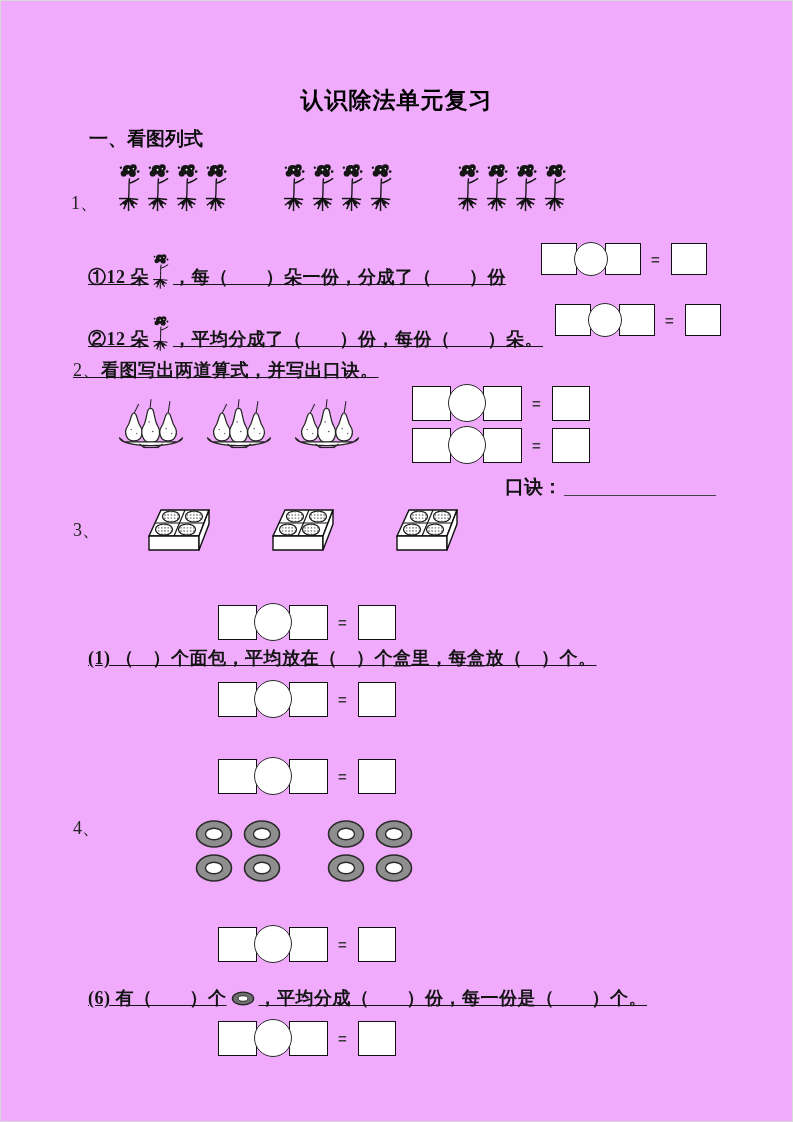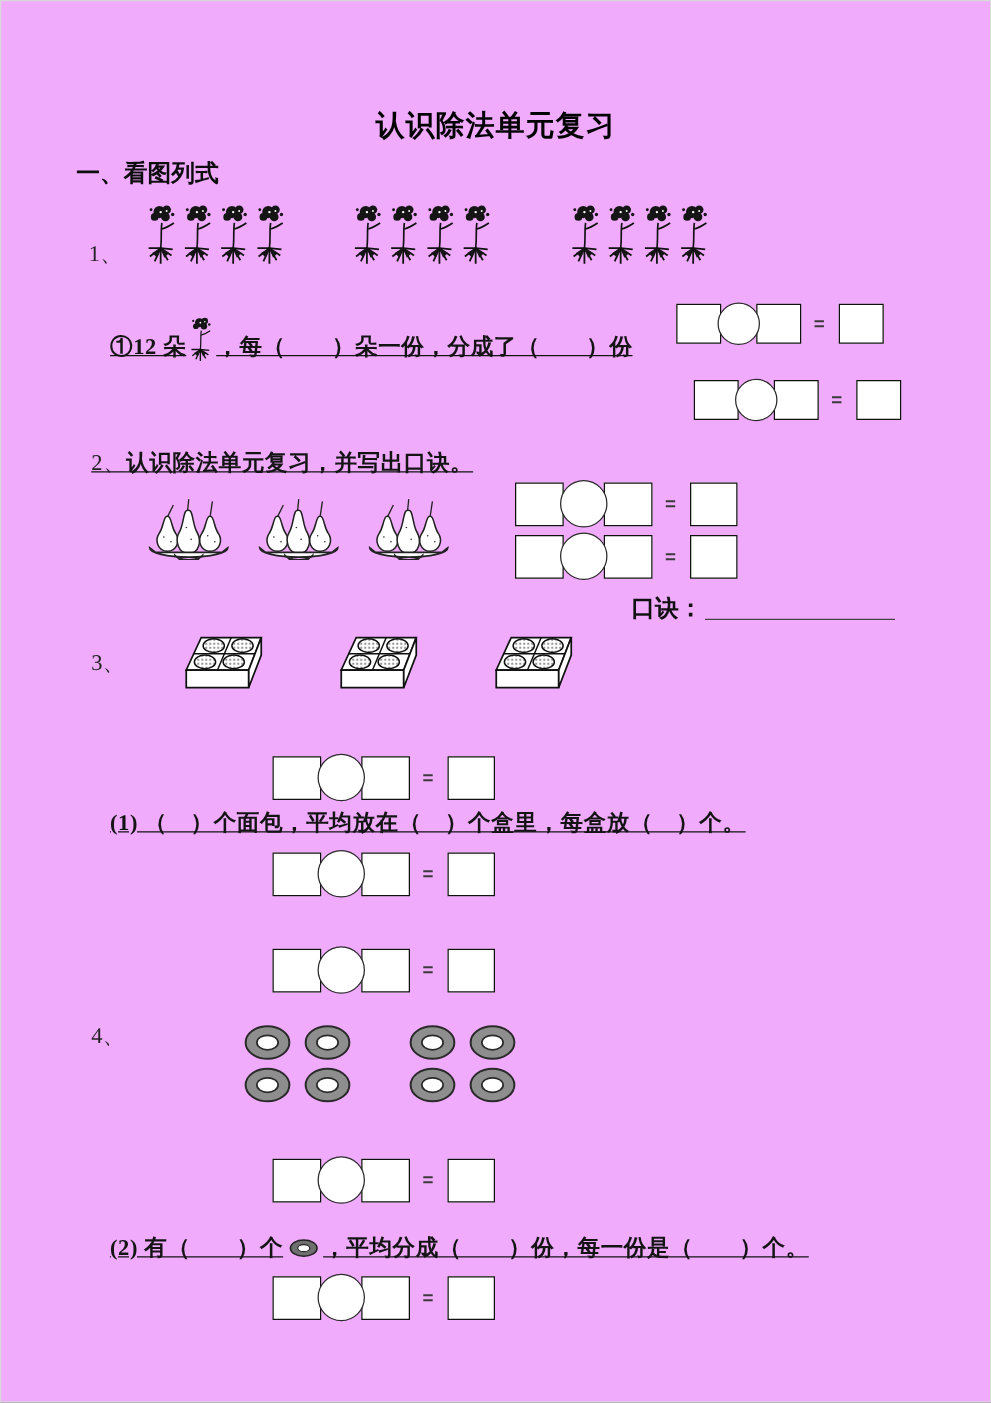--- a/index.html
+++ b/index.html
@@ -125,21 +125,21 @@
       <ellipse cx="13" cy="8" rx="11.5" ry="7" fill="#6f6f6f" stroke="#222" stroke-width="1.4"></ellipse>
       <ellipse cx="13" cy="8" rx="5.2" ry="3" fill="#ffffff" stroke="#222" stroke-width="1"></ellipse>
     </symbol>
   </defs>
 </svg>
 
 <div class="page">
 
   <div class="abs title">认识除法单元复习</div>
 
-  <div class="abs h1" style="left:60px;top:125px">一、看图列式</div>
+  <div class="abs h1" style="left:88px;top:125px">一、看图列式</div>
   <div class="abs secnum" style="left:70px;top:190px">1、</div>
 
   <div class="abs fgroup" style="left:115px;top:161px">
     <svg class="flower">
         <use href="#sym-flower"></use>
       </svg>
     <svg class="flower">
         <use href="#sym-flower"></use>
       </svg>
     <svg class="flower">
@@ -182,29 +182,32 @@
         <use href="#sym-flower"></use>
       </svg><span>，每（　　）朵一份，分成了（　　）份</span></div>
   <div class="abs eq sm" style="left:540px;top:241px">
     <span class="b"></span>
       <span class="c"></span>
       <span class="b"></span>
       <span class="e">=</span>
       <span class="a"></span>
   </div>
 
+  <div class="abs line" style="left:87px;top:309px"><span>②12 朵</span><svg class="iflower">
+        <use href="#sym-flower"></use>
+      </svg><span>，平均分成了（　　）份，每份（　　）朵。</span></div>
   <div class="abs eq sm" style="left:554px;top:302px">
     <span class="b"></span>
       <span class="c"></span>
       <span class="b"></span>
       <span class="e">=</span>
       <span class="a"></span>
   </div>
 
-  <div class="abs line" style="left:72px;top:357px"><span class="secnum">2、</span><span>认识除法单元复习，并写出口诀。</span></div>
+  <div class="abs line" style="left:72px;top:357px"><span class="secnum">2、</span><span>看图写出两道算式，并写出口诀。</span></div>
 
   <div class="abs plates" style="left:114px;top:392px">
     <svg class="plate">
         <use href="#sym-plate"></use>
       </svg>
     <svg class="plate">
         <use href="#sym-plate"></use>
       </svg>
     <svg class="plate">
         <use href="#sym-plate"></use>
@@ -299,21 +302,21 @@
   </div>
 
   <div class="abs eq" style="left:217px;top:924px">
     <span class="b"></span>
       <span class="c"></span>
       <span class="b"></span>
       <span class="e">=</span>
       <span class="a"></span>
   </div>
 
-  <div class="abs line" style="left:87px;top:985px"><span>(2) 有（　　）个</span><svg class="iring">
+  <div class="abs line" style="left:87px;top:985px"><span>(6) 有（　　）个</span><svg class="iring">
         <use href="#sym-ring"></use>
       </svg><span>，平均分成（　　）份，每一份是（　　）个。</span></div>
   <div class="abs eq" style="left:217px;top:1018px">
     <span class="b"></span>
       <span class="c"></span>
       <span class="b"></span>
       <span class="e">=</span>
       <span class="a"></span>
   </div>
 

